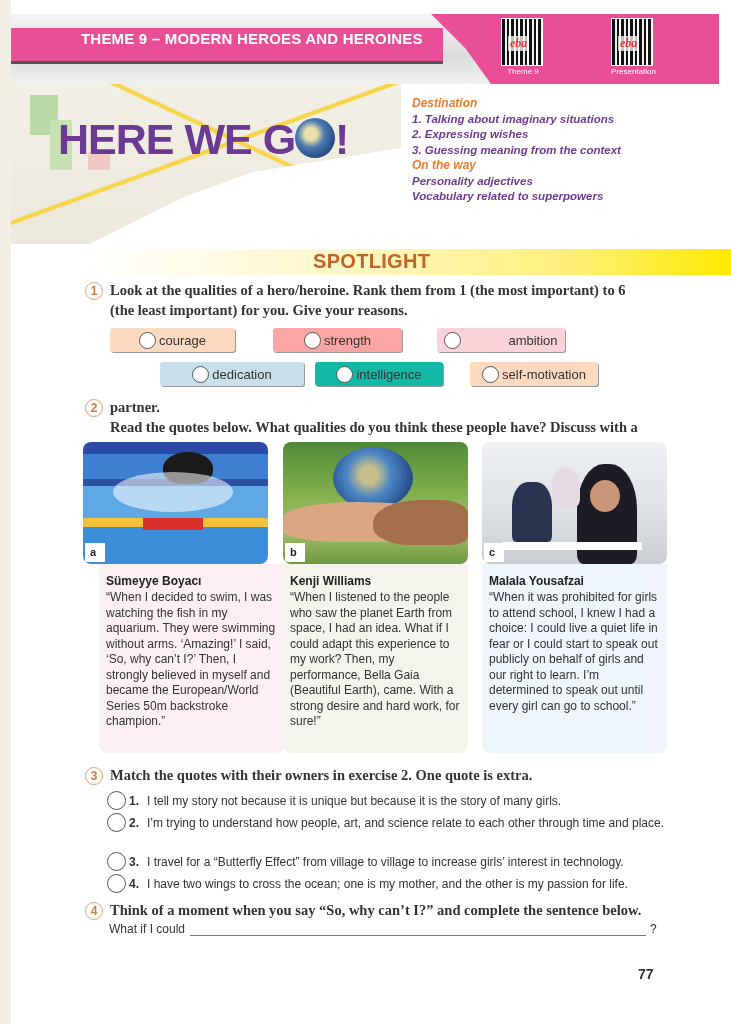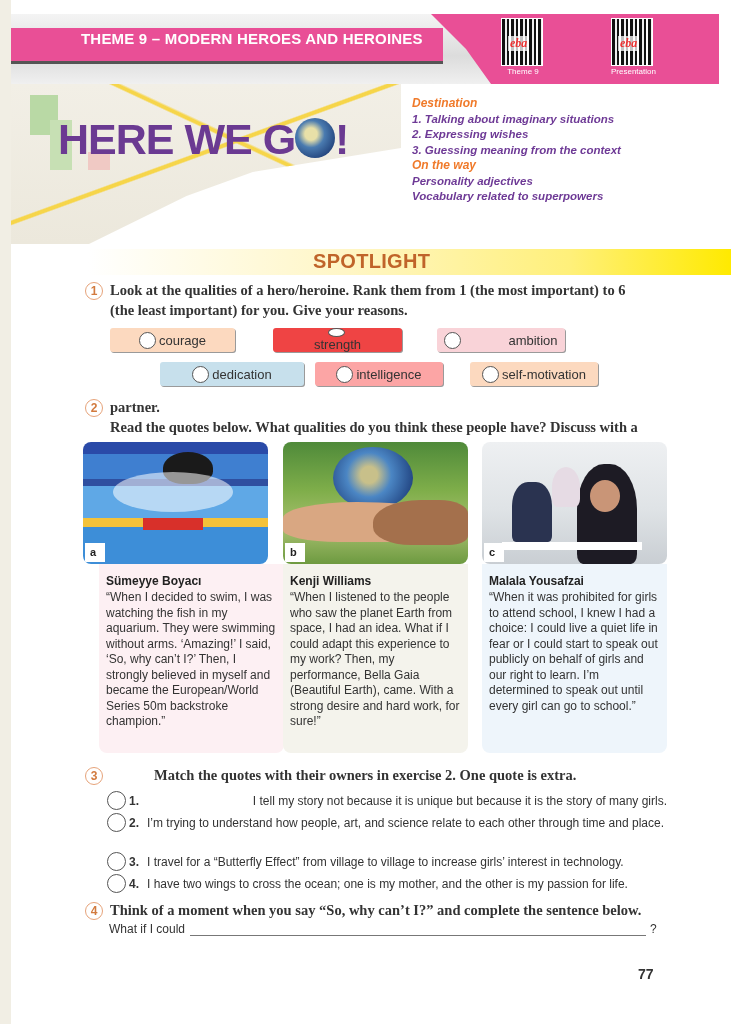--- a/index.html
+++ b/index.html
@@ -119,33 +119,33 @@
 <div class="num" style="left:85px; top:282px;">1</div>
 <div class="instr" style="left:110px; top:280px;">
   <div>Look at the qualities of a hero/heroine. Rank them from 1 (the most important) to 6</div>
   <div>(the least important) for you. Give your reasons.</div>
 </div>
 
 <div class="chip" style="left:110px; top:328px; width:125px; background:#fcd9bf;">
   <span class="circ"></span>
     <span>courage</span>
 </div>
-<div class="chip" style="left:273px; top:328px; width:129px; background:#ef4444;flex-direction:column;">
+<div class="chip" style="left:273px; top:328px; width:129px; background:#fca5a5;">
   <span class="circ"></span>
     <span>strength</span>
 </div>
 <div class="chip" style="left:437px; top:328px; width:128px; background:#f9d3d8;gap:44px;">
   <span class="circ"></span>
     <span>ambition</span>
 </div>
 <div class="chip" style="left:160px; top:362px; width:144px; background:#c7e0ec;">
   <span class="circ"></span>
     <span>dedication</span>
 </div>
-<div class="chip" style="left:315px; top:362px; width:128px; background:#fca5a5;">
+<div class="chip" style="left:315px; top:362px; width:128px; background:#14b8a6;">
   <span class="circ"></span>
     <span>intelligence</span>
 </div>
 <div class="chip" style="left:470px; top:362px; width:128px; background:#fcd9bf;">
   <span class="circ"></span>
     <span>self-motivation</span>
 </div>
 
 <div class="num" style="left:85px; top:399px;">2</div>
 <div class="instr" style="left:110px; top:397px;">
@@ -183,26 +183,26 @@
   <div style="position:absolute; left:70px; top:25px; width:28px; height:40px; border-radius:50% 50% 20% 20%; background:#e6dbe4;"></div>
   <div style="position:absolute; left:20px; top:100px; width:140px; height:8px; background:#ffffff;"></div>
   <div class="card-letter">c</div>
 </div>
 <div class="card-body" style="left:482px; background:#eef5fb;">
   <div class="card-name">Malala Yousafzai</div>
   <div class="card-quote">“When it was prohibited for girls to attend school, I knew I had a choice: I could live a quiet life in fear or I could start to speak out publicly on behalf of girls and our right to learn. I’m determined to speak out until every girl can go to school.”</div>
 </div>
 
 <div class="num" style="left:85px; top:767px;">3</div>
-<div class="instr" style="left:110px; top:765px;margin-left:44px;">Match the quotes with their owners in exercise 2. One quote is extra.</div>
+<div class="instr" style="left:110px; top:765px;">Match the quotes with their owners in exercise 2. One quote is extra.</div>
 
 <div class="match-row" style="top:793px;">
   <span class="circ"></span>
   <span class="n">1.</span>
-  <span style="width:520px;text-align:right;">I tell my story not because it is unique but because it is the story of many girls.</span>
+  <span style="width:520px;">I tell my story not because it is unique but because it is the story of many girls.</span>
 </div>
 <div class="match-row" style="top:815px;">
   <span class="circ"></span>
   <span class="n">2.</span>
   <span style="width:520px;">I’m trying to understand how people, art, and science relate to each other through time and place.</span>
 </div>
 <div class="match-row" style="top:854px;">
   <span class="circ"></span>
   <span class="n">3.</span>
   <span style="width:540px; white-space:nowrap;">I travel for a “Butterfly Effect” from village to village to increase girls’ interest in technology.</span>

